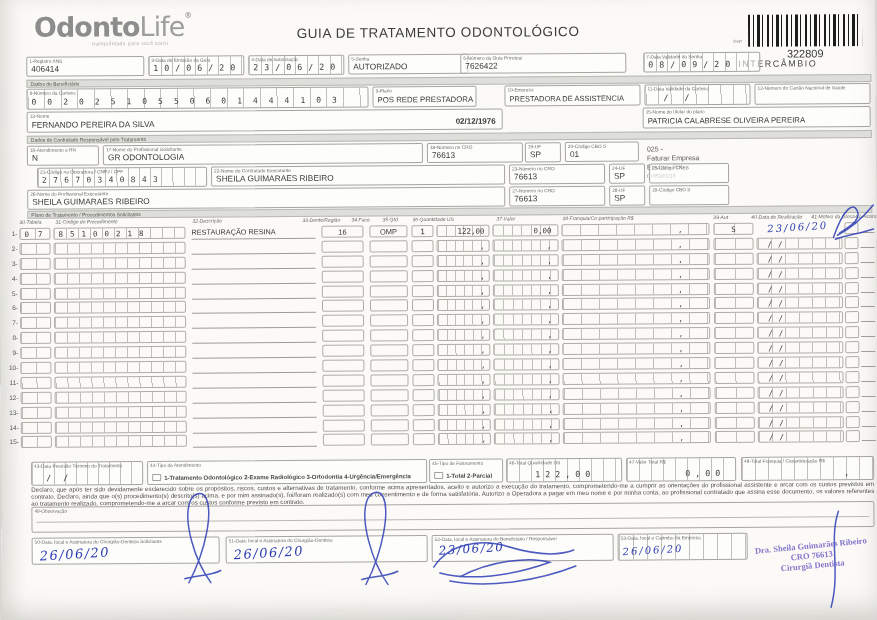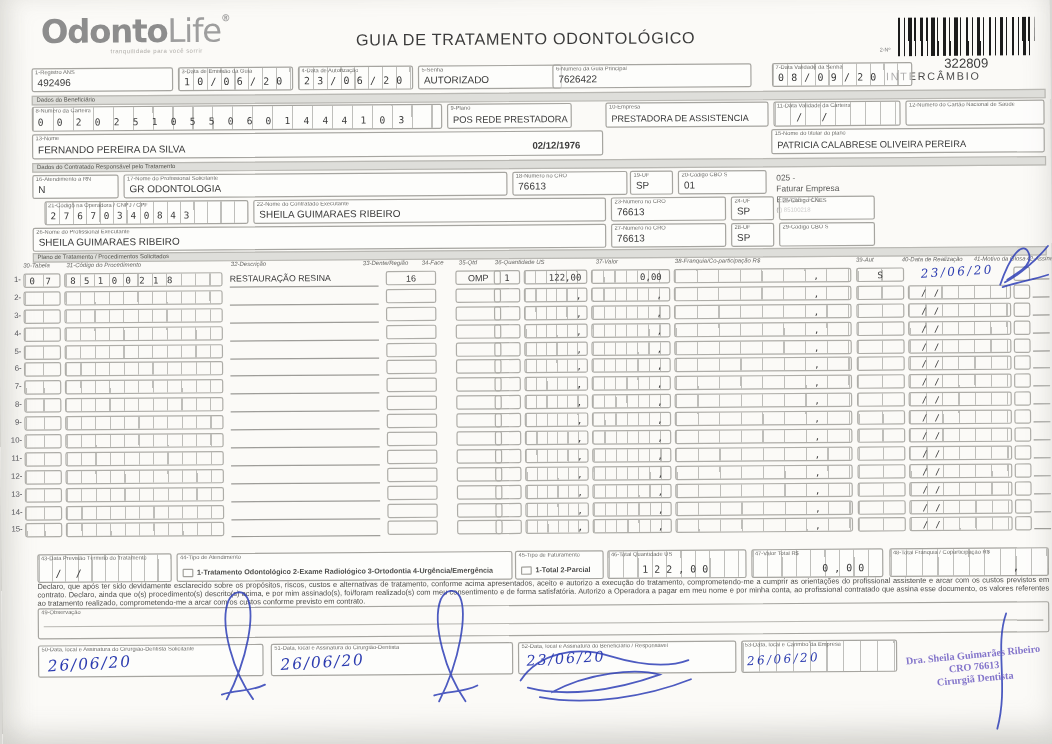--- a/index.html
+++ b/index.html
@@ -19,42 +19,42 @@
   .barcode{position:absolute;left:750px;top:20px;width:114px;height:32px;
     background:repeating-linear-gradient(90deg,#1c1c1c 0 2px,transparent 2px 5px,#1c1c1c 5px 6px,
     transparent 6px 9px,#1c1c1c 9px 12px,transparent 12px 14px,#1c1c1c 14px 15px,transparent 15px 19px);}
   .bc-num{position:absolute;left:750px;top:53px;width:114px;text-align:center;font-size:11px;color:#3a3a3a;}
   .bc-cap{position:absolute;left:740px;top:64px;width:134px;text-align:left;font-size:9px;letter-spacing:1.5px;color:#4a4a4a;}
   
   .fb{position:absolute;border:1px solid #a6a5a0;border-radius:2px;background:rgba(255,255,255,.55);}
   .lb{position:absolute;left:2px;top:1px;font-size:4.8px;font-style:normal;color:#6b6b68;white-space:nowrap;overflow:hidden;max-width:97%;}
   .vl{position:absolute;left:4px;bottom:2px;font-size:8.3px;font-weight:normal;color:#3a3a3a;white-space:nowrap;}
   .vc{font-family:"DejaVu Sans Mono",monospace;}
-  .bdate{position:absolute;right:18px;bottom:3px;font-size:8px;color:#3a3a3a;text-align:right;}
+  .bdate{position:absolute;right:6px;bottom:3px;font-size:8px;color:#3a3a3a;text-align:right;}
   .band{position:absolute;left:28px;width:845px;height:8px;background:#dededa;border:1px solid #b9b8b3;
         font-size:5px;color:#55554f;padding-left:3px;line-height:7px;}
   .tick{background-image:repeating-linear-gradient(90deg,rgba(130,130,125,.5) 0 1px,transparent 1px var(--p,12px));}
   .note{position:absolute;left:648px;top:149px;font-size:7px;color:#5a5a58;line-height:9px;}
   .note .sm{font-size:5px;color:#8a8a88;}
   
   .thead{position:absolute;left:0;top:219px;width:877px;height:8px;}
   .th{position:absolute;font-size:5px;color:#67676а;color:#676764;white-space:nowrap;}
   .ptable{position:absolute;left:0;top:227px;width:877px;}
   .prow{position:relative;height:14.9px;}
   .rn{position:absolute;left:2px;top:3px;width:16px;text-align:right;font-size:6.5px;color:#55555a;}
   .rc{position:absolute;top:1px;height:12px;border:1px solid #aeada8;border-radius:2px;
       font:7.5px "DejaVu Sans Mono",monospace;line-height:11px;color:#3a3a3a;white-space:nowrap;overflow:visible;}
   .rbox{position:absolute;top:1px;height:12px;border:1px solid #aeada8;border-radius:2px;
         font-size:7.5px;line-height:11px;text-align:center;color:#3a3a3a;}
   .ct{left:20px;width:31px;--p:15px;padding-left:4px;letter-spacing:9px;}
   .cc{left:54px;width:132px;--p:12px;padding-left:4px;letter-spacing:7px;}
   .rdesc{position:absolute;left:192px;top:2px;width:124px;height:12px;border-bottom:1px solid #9d9c98;
          font-size:7.3px;color:#3a3a3a;white-space:nowrap;overflow:hidden;}
   .dn{left:322px;width:42px;}
-  .fc{left:380px;width:38px;}
+  .fc{left:370px;width:38px;}
   .qt{left:412px;width:22px;text-align:center;}
   .us{left:437px;width:53px;--p:8.6px;text-align:right;padding-right:4px;}
   .vlr{left:493px;width:66px;--p:9.3px;text-align:right;padding-right:6px;}
   .fr{left:562px;width:148px;--p:18px;text-align:right;padding-right:26px;}
   .au{left:714px;width:40px;--p:20px;text-align:center;}
   .dt{left:757px;width:86px;--p:13.5px;padding-left:10px;letter-spacing:6px;}
   .mo{left:845px;width:14px;}
   .sl{position:absolute;left:861px;top:11px;width:14px;border-bottom:1px solid #9d9c98;}
   .hand{font:italic 10px "DejaVu Serif",serif;color:#2c3cb0;letter-spacing:2px;border-color:transparent;
         transform:rotate(-3deg) translateY(-2px);background-image:none;}
@@ -81,21 +81,21 @@
     <span class="tag">tranquilidade para você sorrir</span>
   </div>
   <div class="title">GUIA DE TRATAMENTO ODONTOLÓGICO</div>
   <div class="bc-label">2-Nº</div>
   <div class="barcode"></div>
   <div class="bc-num">322809</div>
   <div class="bc-cap">INTERCÂMBIO</div>
 
   <div class="fb" style="left:28px;top:57px;width:118px;height:20px">
     <i class="lb">1-Registro ANS</i>
-    <b class="vl">492496</b>
+    <b class="vl">406414</b>
   </div>
   <div class="fb tick" style="left:150px;top:57px;width:96px;height:20px;--p:11.5px">
     <i class="lb">3-Data de Emissão da Guia</i>
     <b class="vl vc" style="letter-spacing:6px">10/06/20</b>
   </div>
   <div class="fb tick" style="left:250px;top:57px;width:96px;height:20px;--p:11.5px">
     <i class="lb">4-Data de Autorização</i>
     <b class="vl vc" style="letter-spacing:6px">23/06/20</b>
   </div>
   <div class="fb" style="left:350px;top:57px;width:120px;height:20px">

